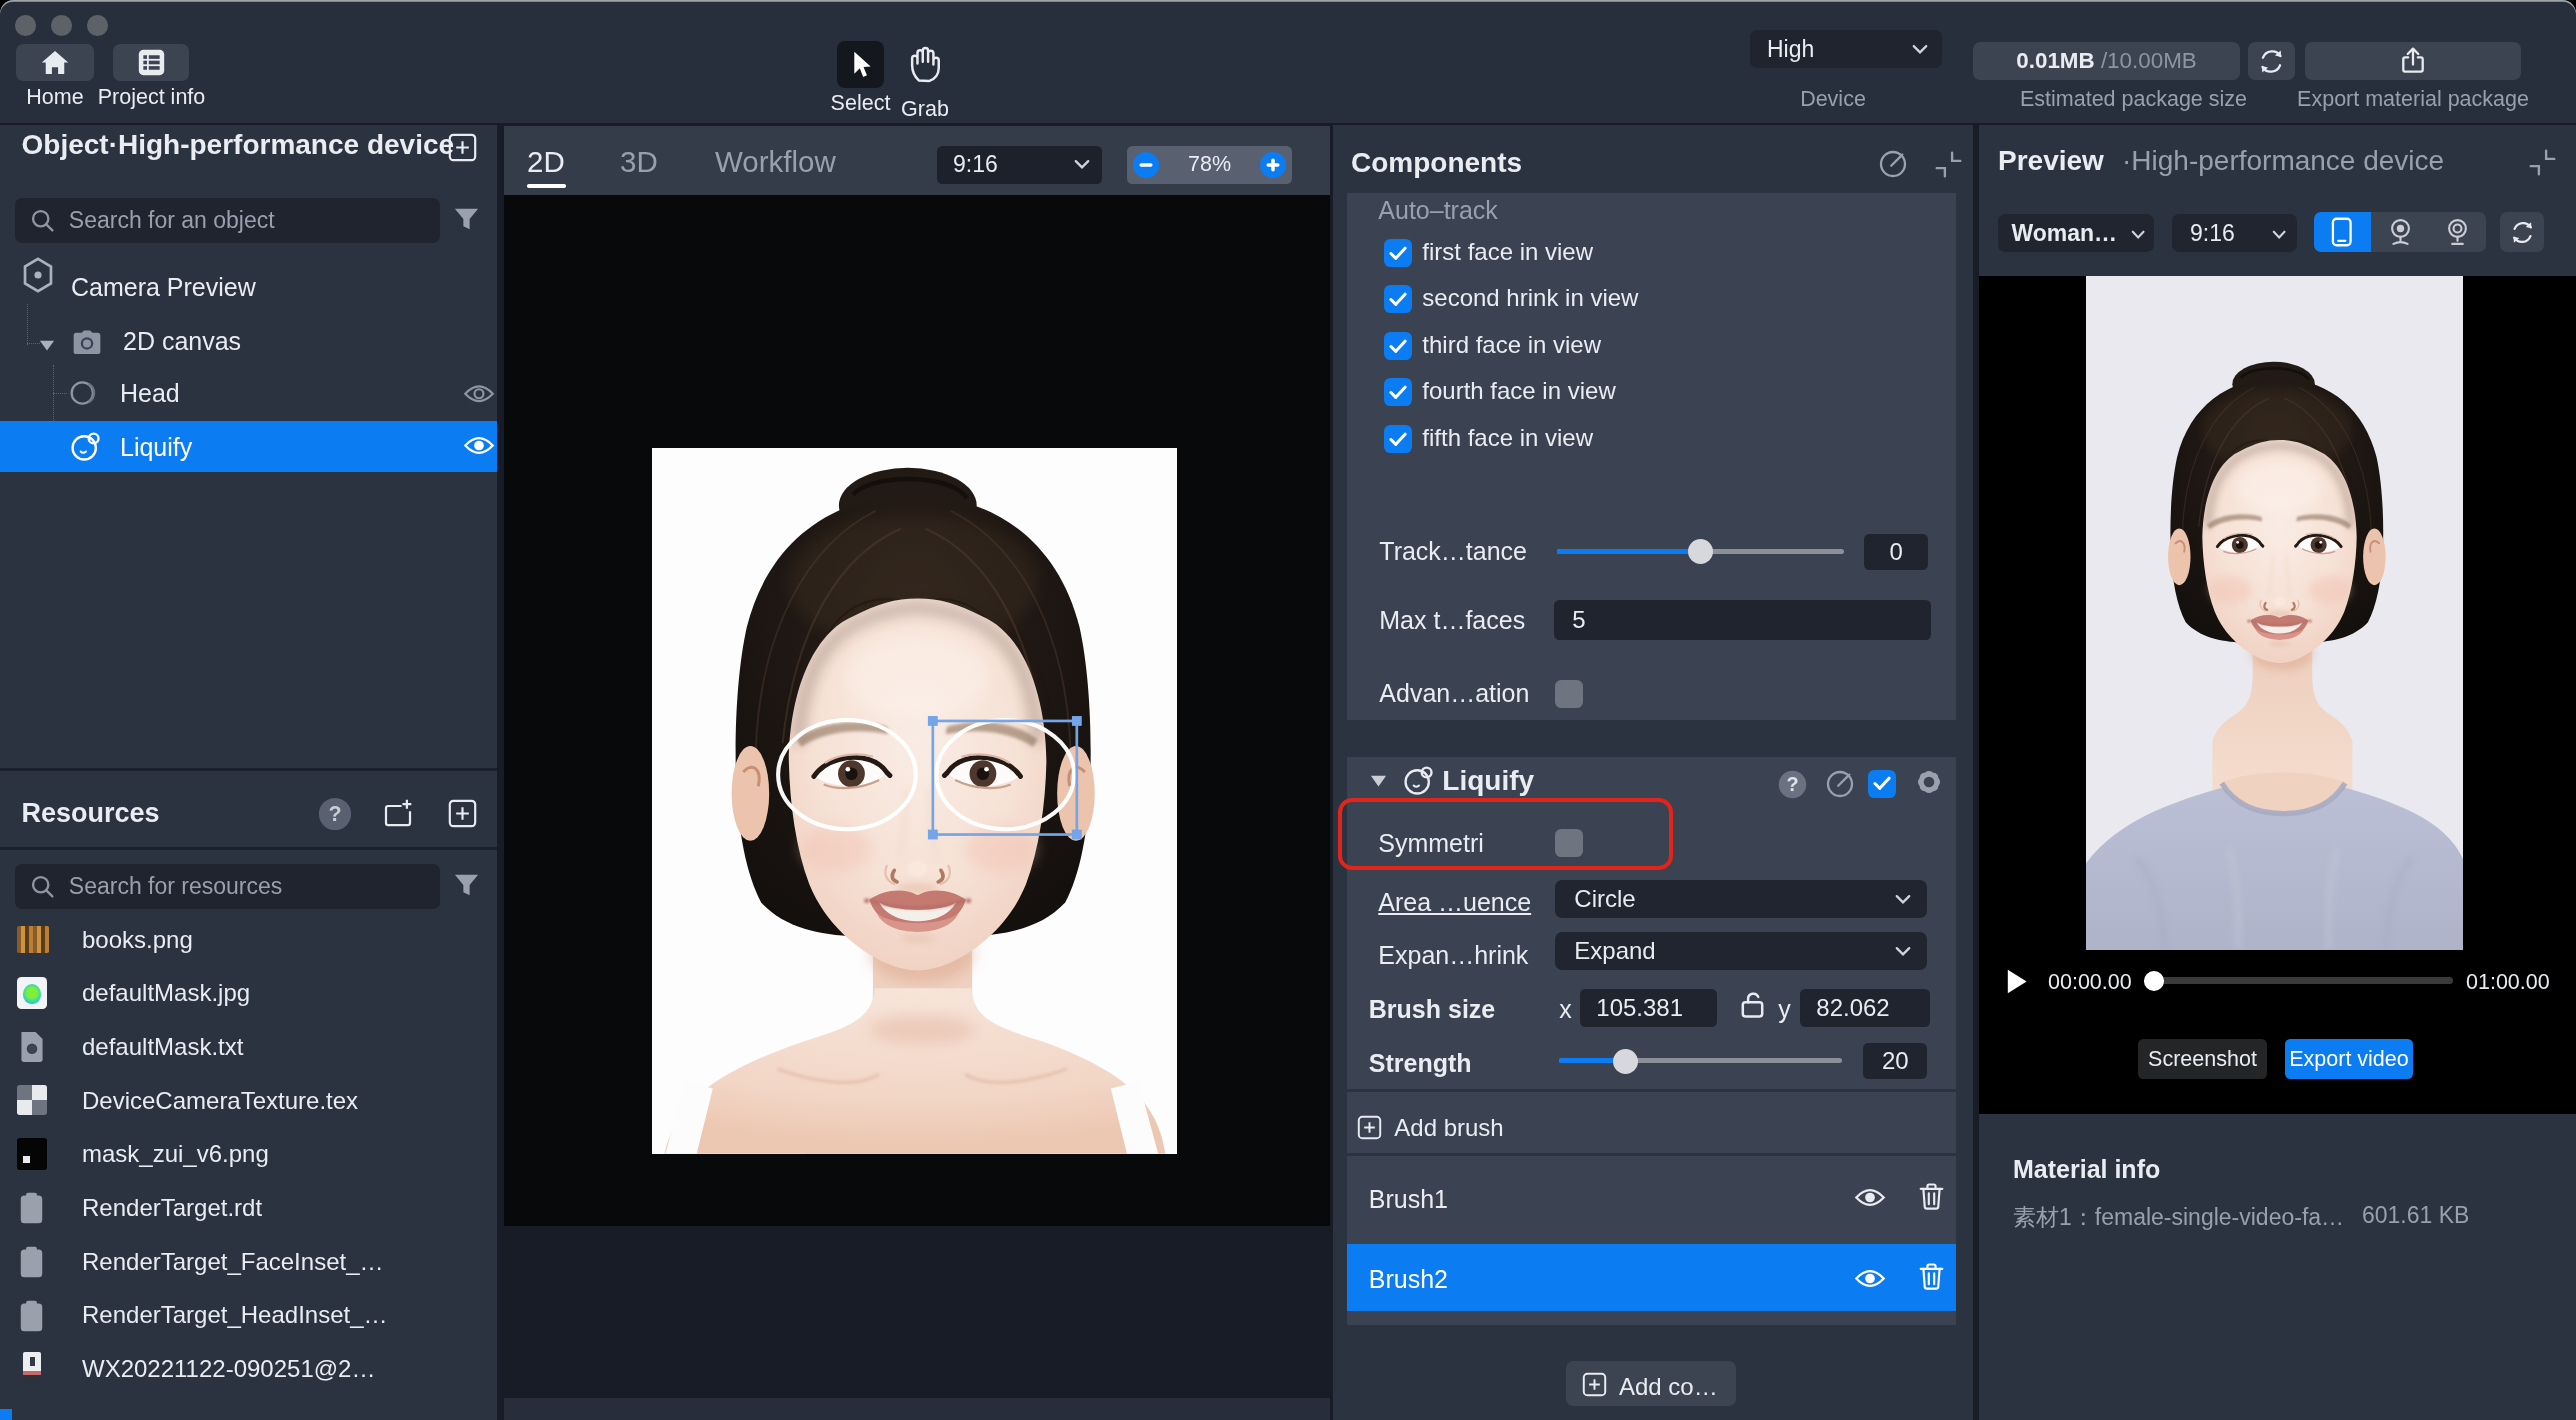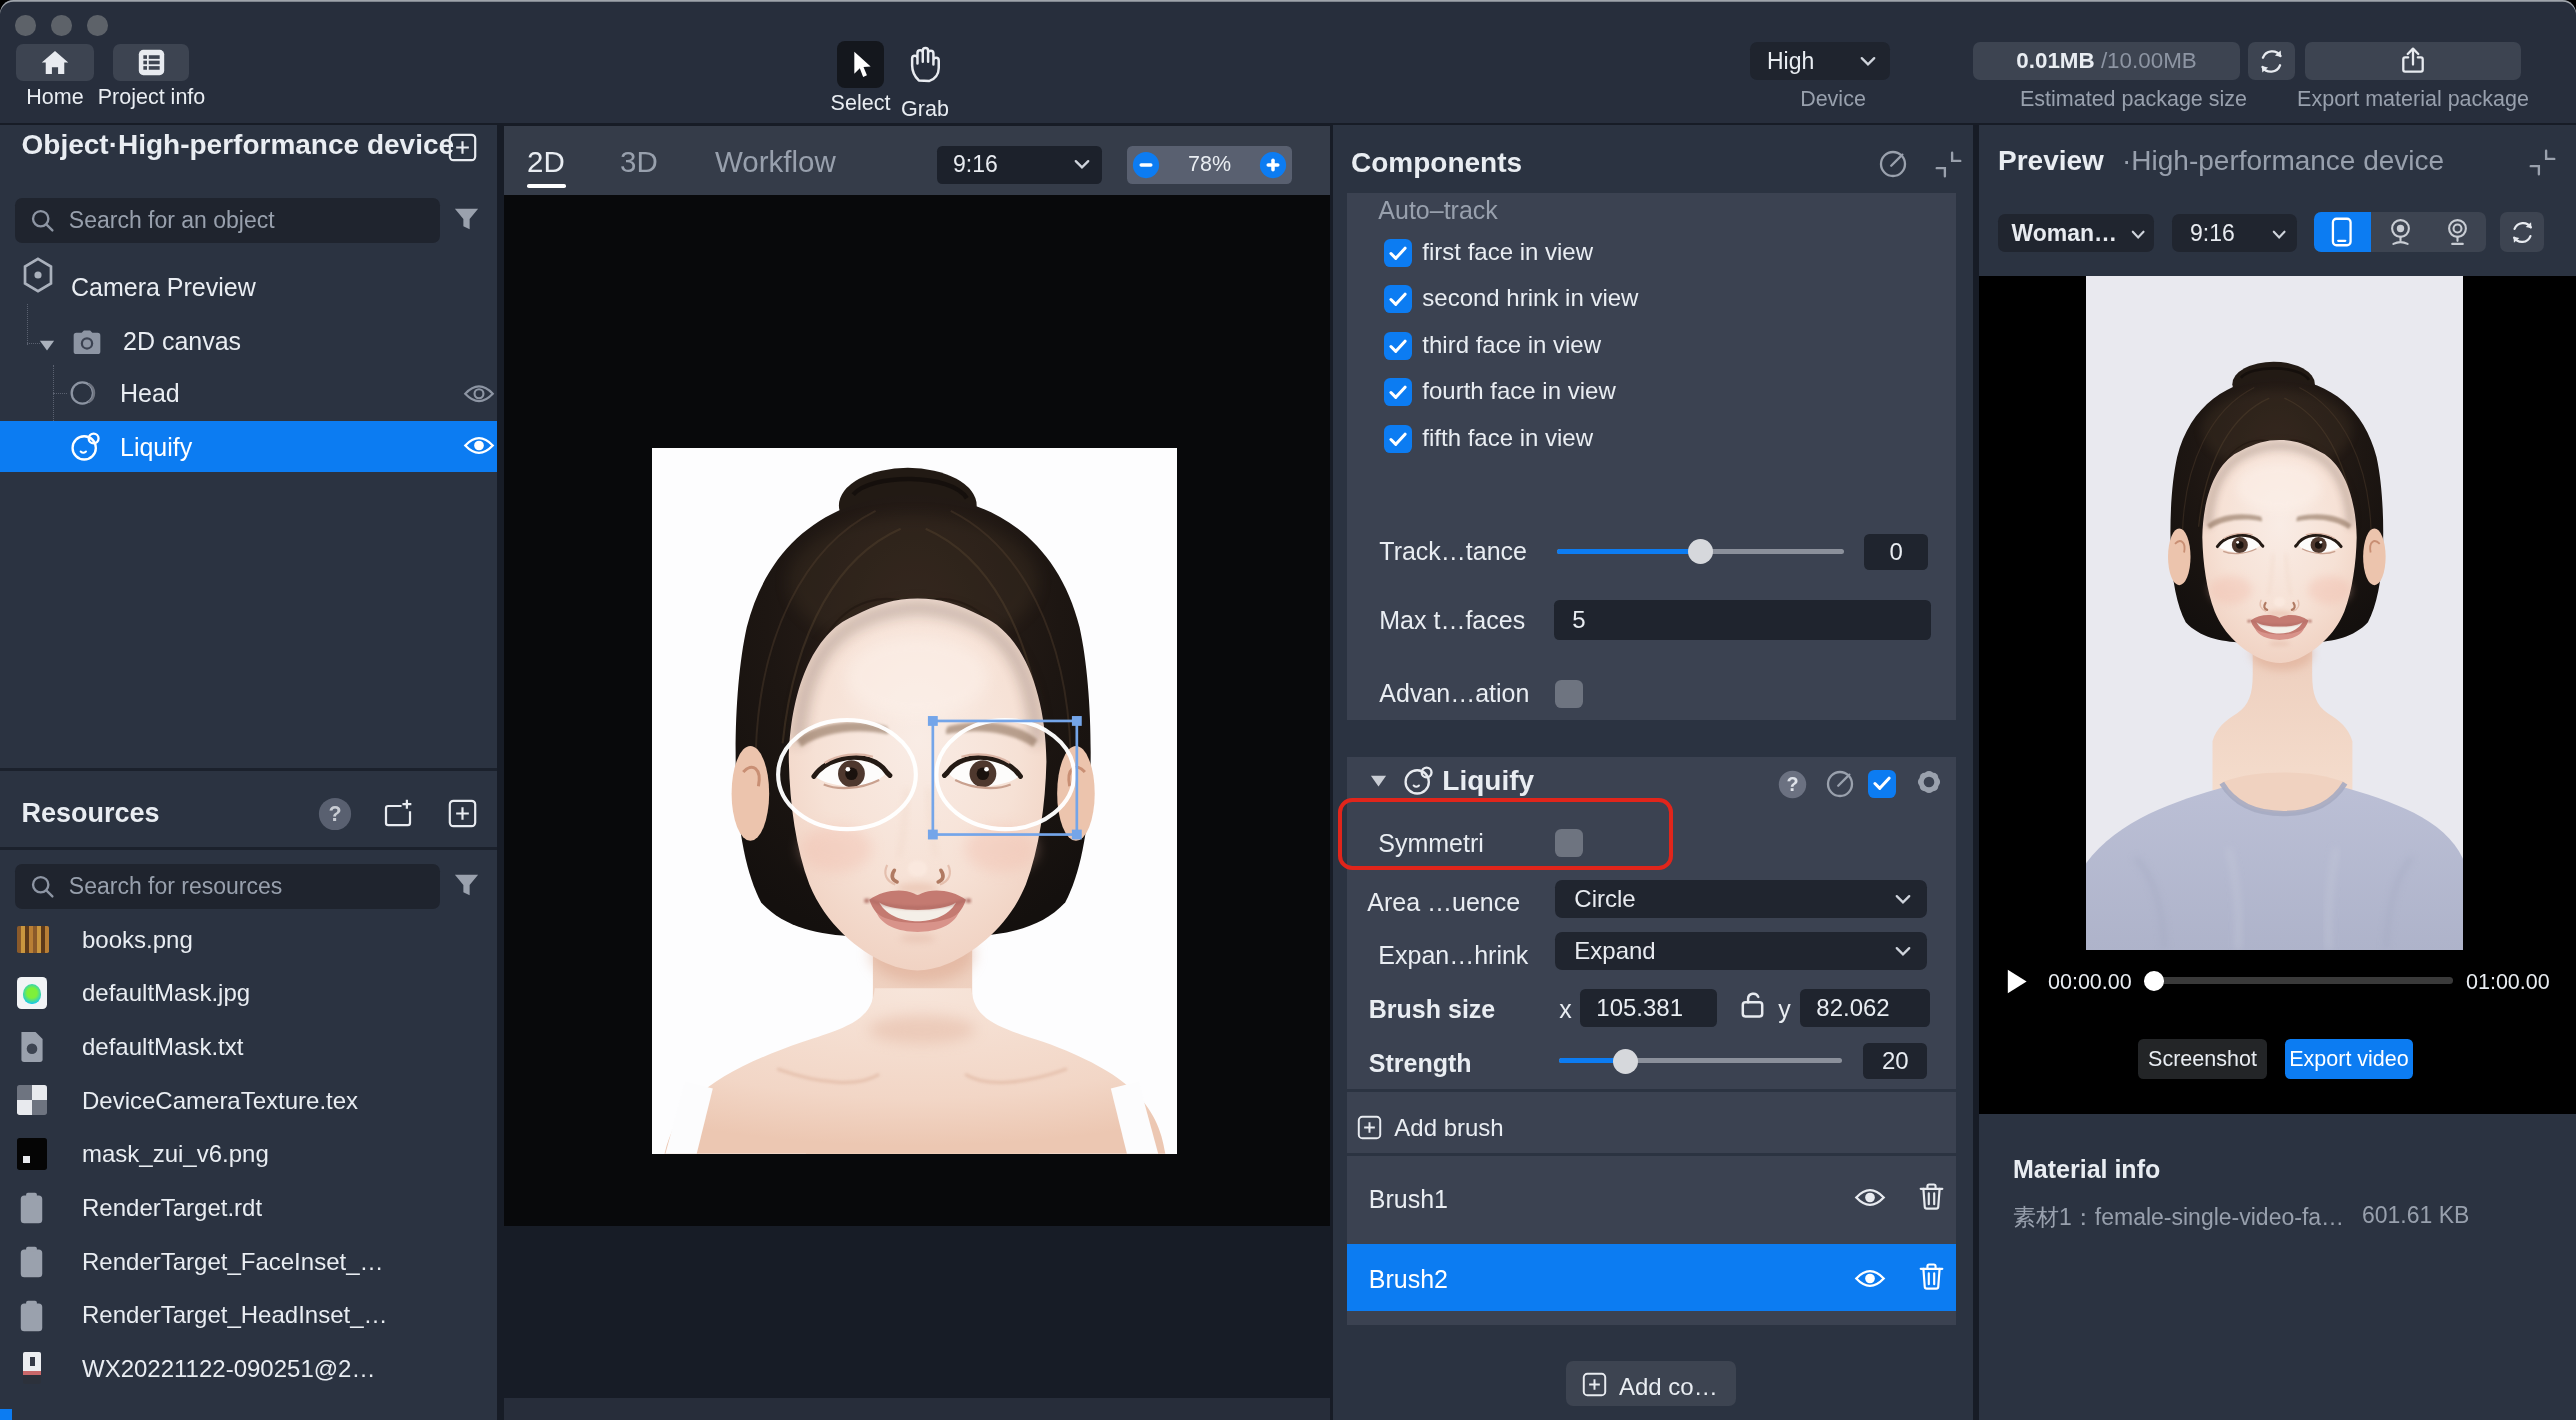--- a/index.html
+++ b/index.html
@@ -56,21 +56,21 @@
   <div class="abs w t24" style="left:814px;top:91px;width:93px;text-align:center;">Select</div>
   <div class="abs" style="left:906px;top:45px;">
     <svg width="38" height="39" viewBox="0 0 42 44">
         <g fill="none" stroke="#e8ebf0" stroke-width="2.8" stroke-linecap="round" stroke-linejoin="round">
           <path d="M14 40 C10 36 6.5 29 6.5 23 L6.5 15 a3 3 0 0 1 6 0 L12.5 21 L12.5 9 a3 3 0 0 1 6 0 L18.5 19 L18.5 6.5 a3 3 0 0 1 6 0 L24.5 19 L24.5 9.5 a3 3 0 0 1 6 0 L30.5 22 L30.5 17.5 a3 3 0 0 1 6 0 L36.5 26 C36.5 33 32 38.5 26 40.5 Z"></path>
         </g>
       </svg>
   </div>
   <div class="abs w t24" style="left:882px;top:91px;width:86px;text-align:center;margin-top:6px;">Grab</div>
 
-  <div class="abs inp row" style="left:1750px;top:42px;width:140px;height:38px;">
+  <div class="abs inp row" style="left:1750px;top:30px;width:192px;height:38px;">
     <span class="w" style="font-size:23px;margin-left:17px;">High</span>
     <svg class="abs" style="right:14.3px;top:12.5px;" width="16" height="13.4" viewBox="0 0 18 15">
         <path d="M2 3.5 L9 10.5 L16 3.5" stroke="#cfd4dc" stroke-width="2.6" fill="none" stroke-linecap="round"></path>
       </svg>
   </div>
   <div class="abs g t24" style="left:1750px;top:87px;width:166px;text-align:center;">Device</div>
 
   <div class="abs btn row nw" style="left:1973px;top:42px;width:267px;height:38px;justify-content:center;">
     <span class="w" style="font-size:22.4px;font-weight:bold;">0.01MB</span>
       <span style="font-size:22.4px;color:#8d95a3;">&nbsp;/10.00MB</span>
@@ -513,21 +513,21 @@
             <rect x="-10.5" y="-10.5" width="21" height="21" rx="5.5" fill="#9aa1ad"></rect>
             <rect x="-10.5" y="-10.5" width="21" height="21" rx="5.5" transform="rotate(45)" fill="#9aa1ad"></rect>
             <circle r="6" fill="#3b4251"></circle>
           </g>
         </svg>
     </div>
 
     <div class="abs w t28" style="left:31px;top:72px;">Symmetri</div>
     <div class="abs" style="left:208px;top:72px;width:28px;height:28px;border-radius:6.3px;background:#6e7480;"></div>
 
-    <div class="abs w t28" style="left:20px;top:131px;">Area …uence</div>
+    <div class="abs w t28" style="left:31px;top:131px;text-decoration:underline;">Area …uence</div>
     <div class="abs dd" style="left:208px;top:123px;width:372px;height:38px;">
       <span style="font-size:24px;margin-left:19px;">Circle</span>
       <svg class="abs" style="right:16px;top:12.5px;" width="16" height="13.4" viewBox="0 0 18 15">
           <path d="M2 3.5 L9 10.5 L16 3.5" stroke="#cfd4dc" stroke-width="2.6" fill="none" stroke-linecap="round"></path>
         </svg>
     </div>
     <div class="abs w t28" style="left:31px;top:184px;">Expan…hrink</div>
     <div class="abs dd" style="left:208px;top:175px;width:372px;height:38px;">
       <span style="font-size:24px;margin-left:19px;">Expand</span>
       <svg class="abs" style="right:16px;top:12.5px;" width="16" height="13.4" viewBox="0 0 18 15">

